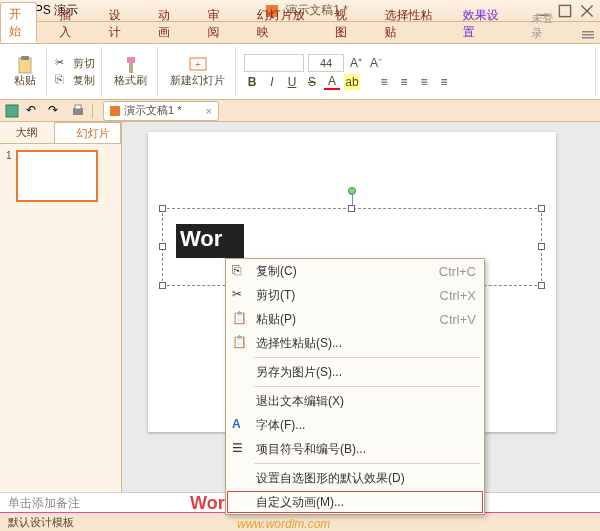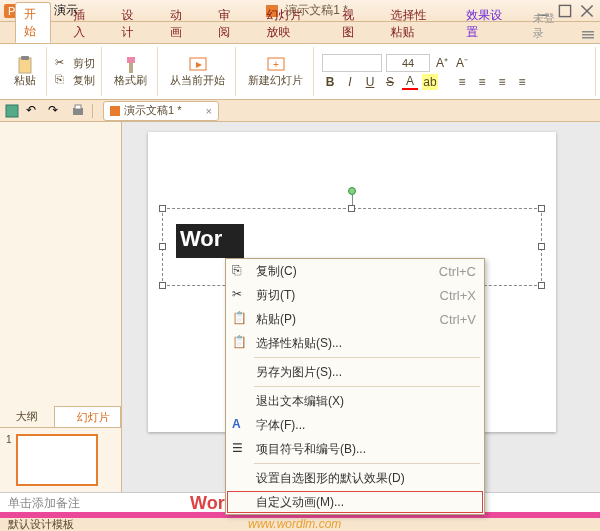--- a/index.html
+++ b/index.html
@@ -8,49 +8,49 @@
 
 .titlebar { height: 22px; background: linear-gradient(#fdf1e3, #f8e5ce); display: flex; align-items: center; border-bottom: 1px solid #d6b890; }
 .titlebar .left { display: flex; align-items: center; }
 .titlebar .wps-badge { background: #e77b2e; color: #fff; padding: 1px 4px; font-size: 11px; margin: 0 4px; border-radius: 2px; }
 .titlebar .center { flex: 1; text-align: center; color: #6b5a42; font-size: 12px; }
 .titlebar .doc-icon { display: inline-block; width: 12px; height: 12px; background: #e77b2e; vertical-align: middle; margin-right: 4px; }
 .titlebar .right { display: flex; gap: 8px; padding-right: 6px; color: #8a7a5e; }
 .titlebar .winbtn { width: 14px; height: 14px; cursor: pointer; }
 
 
-.tabs { height: 22px; background: #f8e5ce; display: flex; align-items: flex-end; border-bottom: 1px solid #d6b890; padding-left: 15px; gap: 14px; }
+.tabs { height: 22px; background: #f8e5ce; display: flex; align-items: flex-end; border-bottom: 1px solid #d6b890; padding-left: 0; gap: 14px; }
 .tab { padding: 3px 8px 2px; font-size: 12px; color: #7f1d1d; cursor: pointer; }
 .tab.active { background: #fff; border: 1px solid #d6b890; border-bottom: 1px solid #fff; border-radius: 3px 3px 0 0; color: #d86a1a; }
 .tab.highlight { color: #2a8a3a; }
 .tab.effect { color: #6d28d9; }
 .tab.login { margin-left: auto; color: #999; font-size: 11px; padding-right: 4px; }
 .tab.menu-icon { padding: 2px 6px; }
 
 
 .ribbon { height: 56px; background: #fff; border-bottom: 1px solid #d6b890; display: flex; padding: 3px 4px; gap: 2px; }
 .rgroup { border-right: 1px solid #e8dcc8; padding: 0 6px; display: flex; flex-direction: column; justify-content: center; gap: 2px; }
 .rbtn-big { display: flex; flex-direction: column; align-items: center; font-size: 11px; color: #5a4a30; cursor: pointer; padding: 2px 4px; }
 .ricon { width: 20px; height: 18px; display: inline-block; }
 .rrow { display: flex; align-items: center; gap: 4px; font-size: 11px; color: #5a4a30; }
 .rrow .smicon { width: 14px; height: 14px; display: inline-block; }
 .font-box { border: 1px solid #ccc; height: 18px; width: 60px; background: #fff; }
-.size-box { border: 1px solid #ccc; height: 18px; width: 44px; background: #fff; text-align: center; font-size: 11px; line-height: 16px; }
+.size-box { border: 1px solid #ccc; height: 18px; width: 36px; background: #fff; text-align: center; font-size: 11px; line-height: 16px; }
 .fmt-btn { width: 16px; height: 16px; display: inline-flex; align-items: center; justify-content: center; font-size: 12px; cursor: pointer; }
 
 
 .qat { height: 22px; background: #f8e5ce; border-bottom: 1px solid #d6b890; display: flex; align-items: center; padding: 0 4px; gap: 6px; }
 .qat .qbtn { width: 16px; height: 16px; cursor: pointer; }
 .qat .sep { width: 1px; height: 14px; background: #d6b890; }
 .doc-tab { height: 20px; background: #fff; border: 1px solid #d6b890; border-radius: 3px; padding: 1px 6px; display: flex; align-items: center; gap: 4px; font-size: 11px; color: #5a4a30; margin-left: 4px; }
 .doc-tab .close { margin-left: 20px; color: #888; cursor: pointer; }
 
 
 .main { display: flex; height: 370px; background: #eee; }
-.sidebar { width: 122px; background: #fdf4e8; border-right: 1px solid #d6b890; display: flex; flex-direction: column; justify-content: flex-end; }
+.sidebar { width: 122px; background: #fdf4e8; border-right: 1px solid #d6b890; display: flex; flex-direction: column; }
 .side-tabs { display: flex; height: 22px; border-bottom: 1px solid #d6b890; }
 .side-tab { flex: 1; text-align: center; font-size: 11px; line-height: 21px; color: #5a4a30; cursor: pointer; }
 .side-tab.active { background: #fff; border: 1px solid #d6b890; border-bottom: none; color: #d86a1a; padding-left: 12px; }
 .thumbs { padding: 6px; }
 .thumb { display: flex; gap: 4px; }
 .thumb-num { font-size: 10px; color: #5a4a30; }
 .thumb-img { width: 82px; height: 52px; background: #fff; border: 2px solid #e77b2e; }
 
 .canvas-area { flex: 1; background: #eaeaea; position: relative; overflow: hidden; }
 .slide { position: absolute; left: 26px; top: 10px; width: 408px; height: 300px; background: #fff; box-shadow: 0 1px 3px rgba(0,0,0,.3); }
@@ -70,22 +70,22 @@
 .ctx-item .cicon { position: absolute; left: 6px; width: 16px; height: 16px; }
 .ctx-item .shortcut { margin-left: auto; color: #999; font-size: 13px; }
 .ctx-sep { height: 1px; background: #e0d5c0; margin: 2px 4px 2px 28px; }
 .ctx-item.boxed { outline: 1px solid #d44; outline-offset: -2px; }
 
 
 .notes { height: 20px; background: #fff; border-top: 1px solid #ccc; padding: 2px 8px; font-size: 12px; color: #888; position: relative; }
 .watermark { position: absolute; left: 190px; top: -2px; font-size: 18px; font-weight: bold; }
 .watermark .w1 { color: #d44; }
 .watermark .w2 { color: #e8a030; }
-.status { height: 19px; background: #f8e5ce; border-top: 6px solid #ec4899; display: flex; align-items: center; padding: 0 8px; font-size: 11px; color: #5a4a30; }
-.url-wm { position: absolute; left: 248px; bottom: 0; font-size: 12px; color: #e8a030; font-style: italic; z-index: 200; }
+.status { height: 19px; background: #f8e5ce; border-top: 1px solid #ec4899; display: flex; align-items: center; padding: 0 8px; font-size: 11px; color: #5a4a30; }
+.url-wm { position: absolute; left: 237px; bottom: 0; font-size: 12px; color: #e8a030; font-style: italic; z-index: 200; }
 
 svg { display: block; }
 </style>
 </head>
 <body>
 
 <div class="titlebar">
   <div class="left">
     <span class="wps-badge">P</span>
     <span>WPS 演示</span>
@@ -158,31 +158,20 @@
   </div>
   <div class="rgroup">
     <div class="rbtn-big">
       <span class="ricon">
           <svg viewBox="0 0 20 20">
             <rect x="6" y="2" width="8" height="6" fill="#e8a"></rect>
             <rect x="8" y="8" width="4" height="10" fill="#ba8"></rect>
           </svg>
         </span>
       <span>格式刷</span>
-    </div>
-  </div>
-  <div class="rgroup">
-    <div class="rbtn-big">
-      <span class="ricon">
-          <svg viewBox="0 0 20 20">
-            <rect x="2" y="3" width="16" height="12" fill="#fff" stroke="#e77b2e"></rect>
-            <polygon points="8,7 8,13 14,10" fill="#e77b2e"></polygon>
-          </svg>
-        </span>
-      <span>从当前开始</span>
     </div>
   </div>
   <div class="rgroup">
     <div class="rbtn-big">
       <span class="ricon">
           <svg viewBox="0 0 20 20">
             <rect x="2" y="3" width="16" height="12" fill="#fff" stroke="#e77b2e"></rect>
             <text x="10" y="13" font-size="10" text-anchor="middle" fill="#e77b2e">+</text>
           </svg>
         </span>

